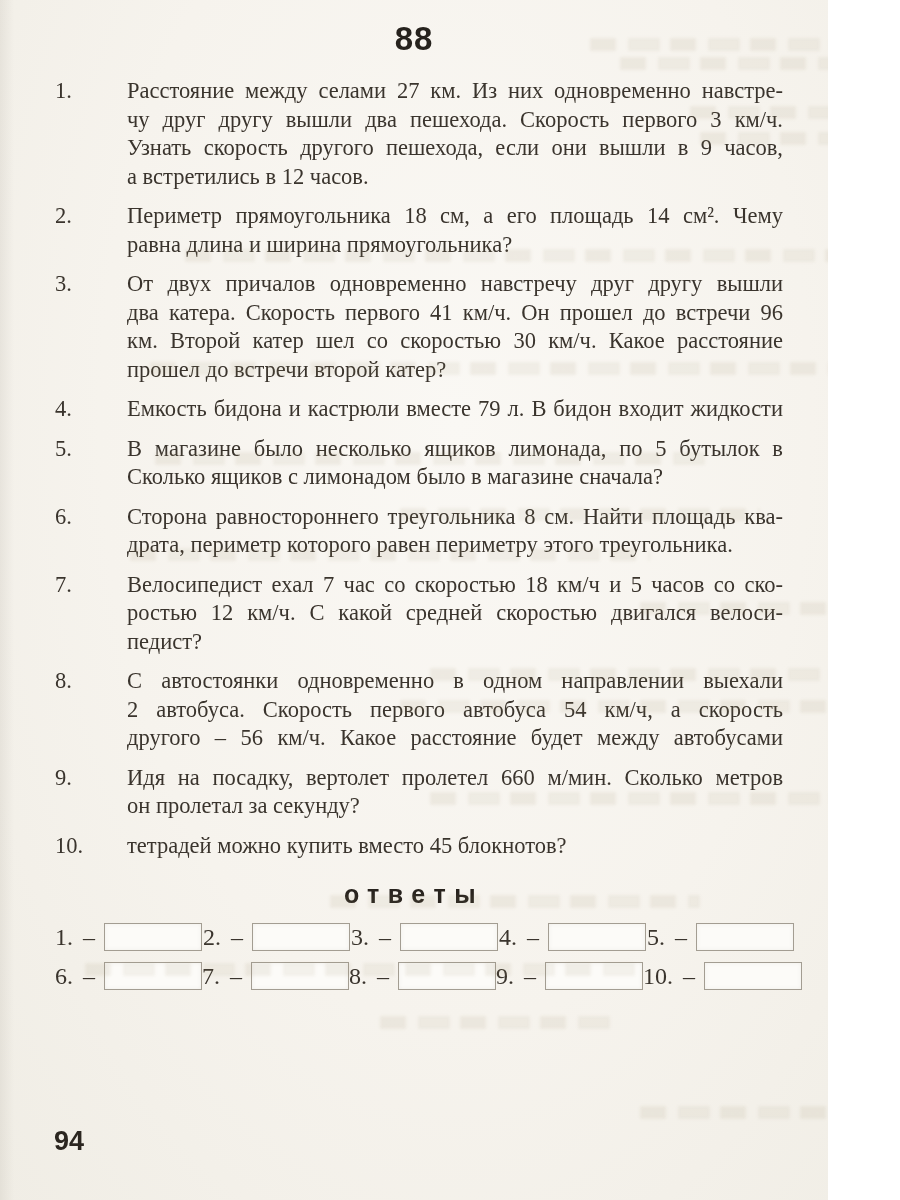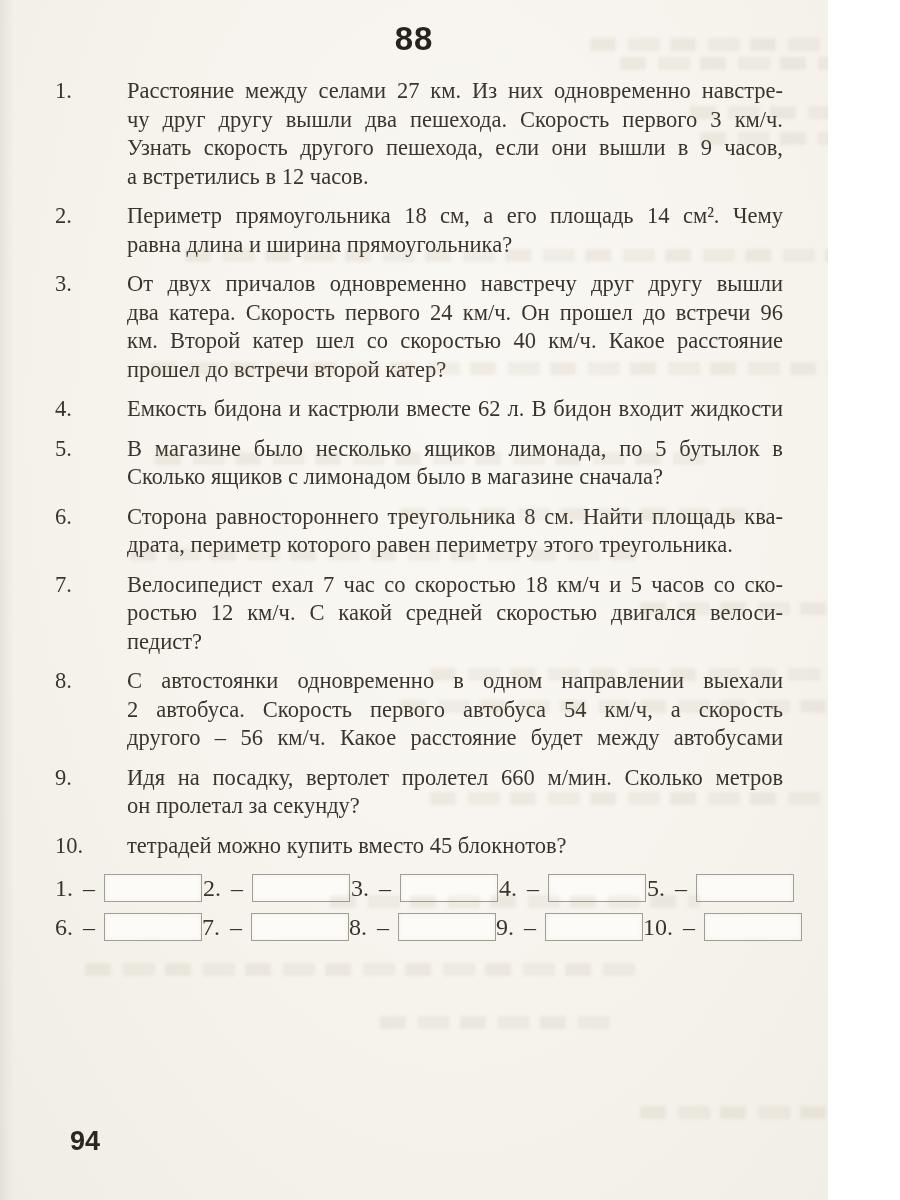--- a/index.html
+++ b/index.html
@@ -87,21 +87,21 @@
     color:#3a342d;
   }
   .answer-box{
     width:96px;height:26px;
     border:1.6px solid #a39d92;
     background:#fcfbf8;
     box-shadow:inset 0 0 4px rgba(140,132,118,.10);
   }
   .footer-num{
     position:absolute;
-    left:70px;
+    left:54px;
     top:1126px;
     font-family:"Liberation Sans","DejaVu Sans",sans-serif;
     font-weight:700;
     font-size:27px;
     color:#2b2620;
   }
   
   .ghost{
     position:absolute;
     height:13px;
@@ -154,29 +154,29 @@
         <div class="problem-num">2.</div>
         <div class="problem-body">
           <div class="problem-line just">Периметр прямоугольника 18 см, а его площадь 14 см². Чему</div>
           <div class="problem-line">равна длина и ширина прямоугольника?</div>
         </div>
       </div>
       <div class="problem">
         <div class="problem-num">3.</div>
         <div class="problem-body">
           <div class="problem-line just">От двух причалов одновременно навстречу друг другу вышли</div>
-          <div class="problem-line just">два катера. Скорость первого 24 км/ч. Он прошел до встречи 96</div>
-          <div class="problem-line just">км. Второй катер шел со скоростью 40 км/ч. Какое расстояние</div>
+          <div class="problem-line just">два катера. Скорость первого 41 км/ч. Он прошел до встречи 96</div>
+          <div class="problem-line just">км. Второй катер шел со скоростью 30 км/ч. Какое расстояние</div>
           <div class="problem-line">прошел до встречи второй катер?</div>
         </div>
       </div>
       <div class="problem">
         <div class="problem-num">4.</div>
         <div class="problem-body">
-          <div class="problem-line just">Емкость бидона и кастрюли вместе 62 л. В бидон входит жидкости</div>
+          <div class="problem-line just">Емкость бидона и кастрюли вместе 79 л. В бидон входит жидкости</div>
         </div>
       </div>
       <div class="problem">
         <div class="problem-num">5.</div>
         <div class="problem-body">
           <div class="problem-line just">В магазине было несколько ящиков лимонада, по 5 бутылок в</div>
           <div class="problem-line">Сколько ящиков с лимонадом было в магазине сначала?</div>
         </div>
       </div>
       <div class="problem">
@@ -210,20 +210,21 @@
         </div>
       </div>
       <div class="problem">
         <div class="problem-num">10.</div>
         <div class="problem-body">
           <div class="problem-line">тетрадей можно купить вместо 45 блокнотов?</div>
         </div>
       </div>
     </div>
 
+  <div class="answers-title">ответы</div>
 
   <div class="answers-grid">
       <div class="answers-row">
         <div class="answer-cell">
           <span class="answer-label">1.</span>
           <span class="answer-dash">–</span>
           <div class="answer-box"></div>
         </div>
         <div class="answer-cell">
           <span class="answer-label">2.</span>

